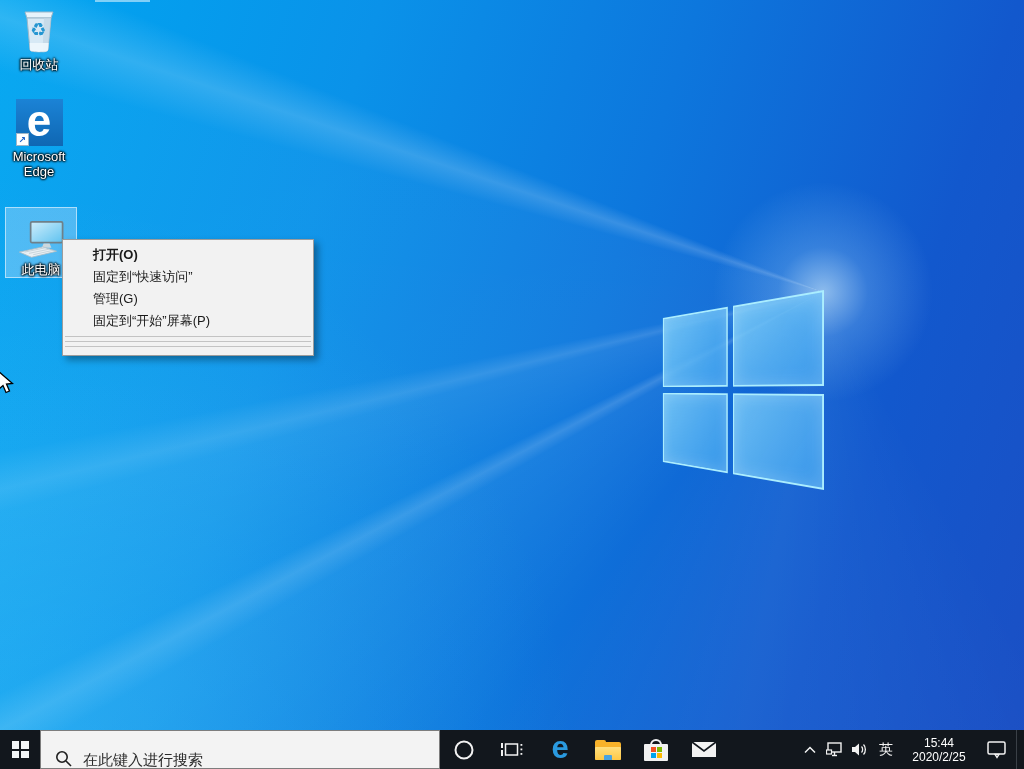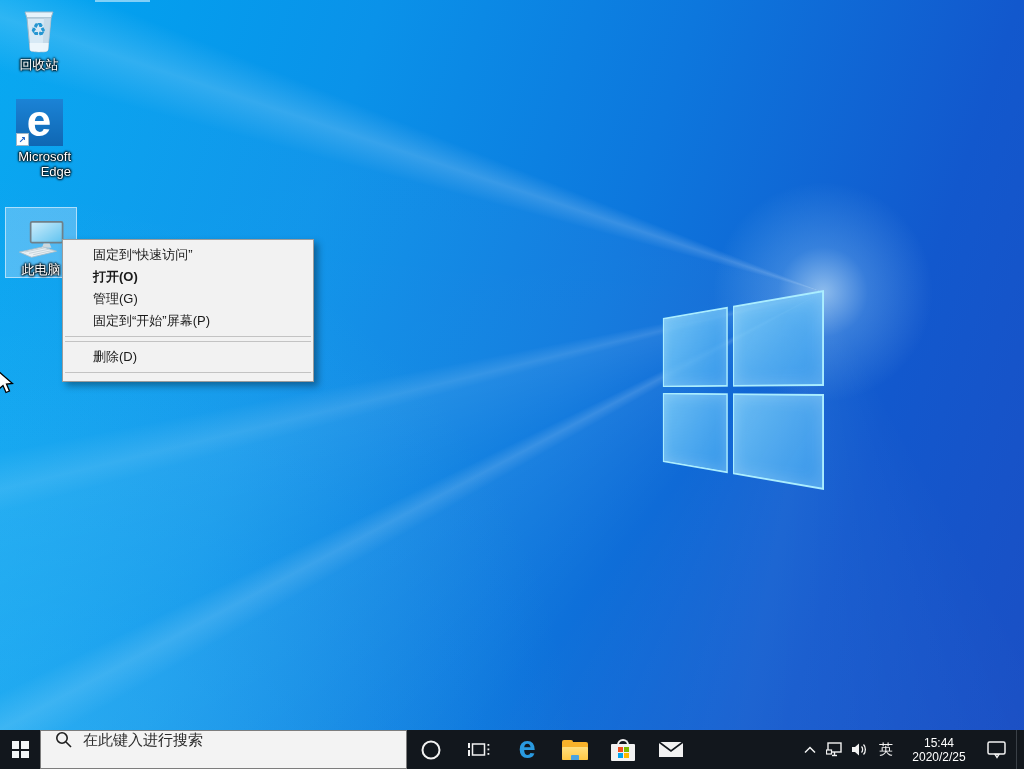--- a/index.html
+++ b/index.html
@@ -41,21 +41,20 @@
     background:linear-gradient(125deg, rgba(130,210,250,.80), rgba(62,163,240,.78));
     border:2px solid rgba(175,240,255,.95);
     box-shadow:inset 0 0 20px rgba(255,255,255,.22);
   }
 
   
   .dicon { position:absolute; display:flex; flex-direction:column; align-items:center; text-align:center; }
   .dicon .dlabel {
     margin-top:3px; font-size:13px; color:#fff; line-height:15px;
     text-shadow:0 1px 2px rgba(0,0,0,.9), 1px 0 2px rgba(0,0,0,.9), -1px 0 2px rgba(0,0,0,.9), 0 -1px 2px rgba(0,0,0,.9);
-    text-align:right;
   }
   .dicon-recycle { left:10px; top:6px; width:58px; }
   .dicon-edge { left:7px; top:99px; width:64px; }
   .edge-tile { position:relative; width:47px; height:47px; background:linear-gradient(180deg,#1b83d6,#0f67b3); display:flex; align-items:center; justify-content:center; }
   .edge-tile .edge-e { color:#fff; font-size:44px; font-weight:bold; line-height:44px; margin-top:-3px; }
   .shortcut-badge { position:absolute; left:0; bottom:0; width:13px; height:13px; background:#fff; border:1px solid #9fb6c8; display:flex; align-items:center; justify-content:center; font-size:9px; color:#1e62c8; font-weight:bold; }
   .dicon-thispc {
     left:5px; top:207px; width:72px; height:71px; padding-top:13px;
     background:rgba(188,224,252,.38); border:1px solid rgba(225,243,255,.65);
   }
@@ -78,22 +77,22 @@
   
   .taskbar {
     position:absolute; left:0; bottom:0; width:1024px; height:39px;
     background:#12171d; display:flex; align-items:stretch; z-index:20;
   }
   .tb-btn { display:flex; align-items:center; justify-content:center; cursor:pointer; }
   .start-btn { width:40px; }
   .win-start { width:17px; height:17px; display:grid; grid-template-columns:1fr 1fr; grid-template-rows:1fr 1fr; gap:2px; }
   .win-start span { background:#f2f5f7; }
   .search-box {
-    width:367px; background:#f3f3f3; border:1px solid #7d7d7d;
-    display:flex; align-items:flex-start; padding-left:14px; gap:10px;
+    width:400px; background:#f3f3f3; border:1px solid #7d7d7d;
+    display:flex; align-items:flex-end; padding-left:14px; gap:10px;
   }
   .search-box input {
     border:none; outline:none; background:transparent; font-size:15px; color:#1b1b1b; width:260px;
     font-family:"Liberation Sans","DejaVu Sans",sans-serif;
   }
   .search-box input::placeholder { color:#2b2b2b; opacity:1; }
   .app-icon { width:48px; }
   .edge-tb { color:#2a9ae0; font-size:31px; font-weight:bold; line-height:31px; margin-top:-4px; }
 
   
@@ -159,27 +158,26 @@
       </defs>
       <rect x="15" y="1" width="37" height="24" rx="1.5" fill="url(#scr)" stroke="#6f8089" stroke-width="2"></rect>
       <path d="M30 26 L37 26 L39 31 L28 31 Z" fill="#ccd8de"></path>
       <path d="M2 36 L29 30 L45 35 L16 42 Z" fill="#e9f0f4" stroke="#b0bec6" stroke-width="1"></path>
       <path d="M8 36 L32 31 M13 37.5 L37 32.5 M18 39 L41 34" stroke="#c3cfd6" stroke-width="1" fill="none"></path>
     </svg>
     <div class="dlabel">此电脑</div>
   </div>
 
   <div class="context-menu">
+    <div class="menu-item bold">打开(O)</div>
     <div class="menu-item">固定到“快速访问”</div>
-    <div class="menu-item bold">打开(O)</div>
     <div class="menu-item">管理(G)</div>
     <div class="menu-item">固定到“开始”屏幕(P)</div>
     <div class="menu-sep"></div>
     <div class="menu-sep"></div>
-    <div class="menu-item">删除(D)</div>
     <div class="menu-sep"></div>
   </div>
 
   <svg class="cursor" width="18" height="26" viewBox="0 0 18 26">
     <path d="M2 1 L2 20 L7 15.5 L10 22.5 L13.5 21 L10.5 14 L16.5 13.5 Z" fill="#ffffff" stroke="#000" stroke-width="1.3"></path>
   </svg>
 
   <div class="taskbar">
     <div class="tb-btn start-btn">
       <div class="win-start">

